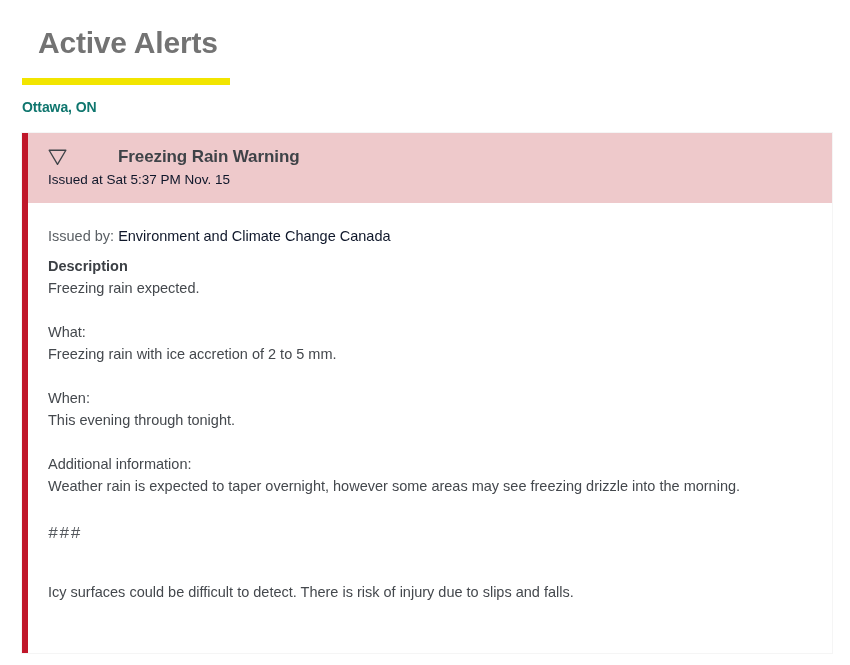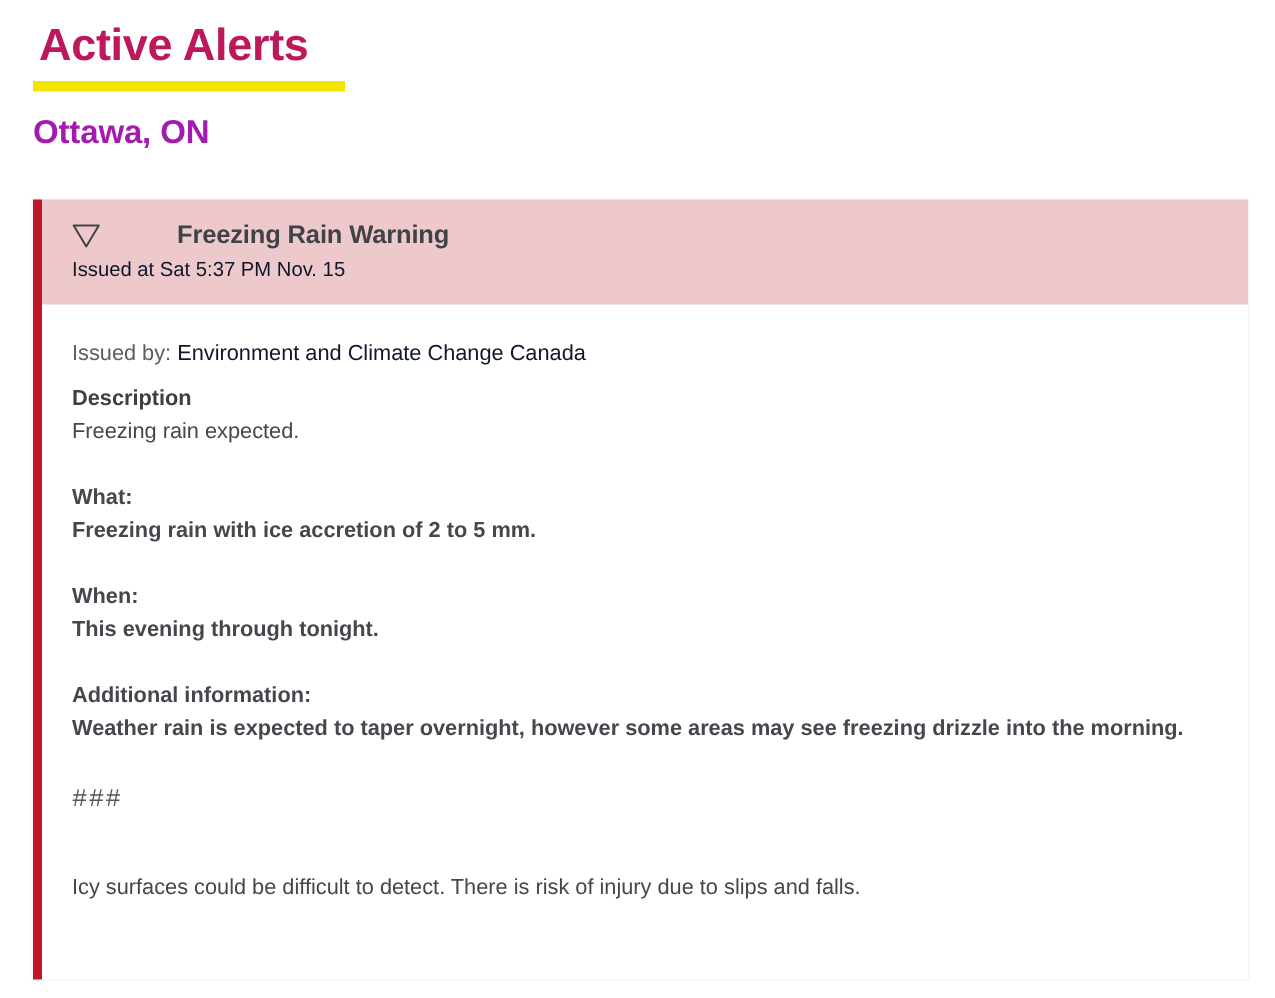--- a/index.html
+++ b/index.html
@@ -29,36 +29,36 @@
     height: 108px;
   }
   .title-block {
     position: absolute;
     left: 0;
     top: 0;
   }
   .page-title {
     font-size: 30px;
     font-weight: bold;
-    color: #be185d;
+    color: #737373;
     letter-spacing: -0.2px;
     line-height: 38px;
-    margin: 4px;
+    margin: 16px;
   }
   .title-underline {
     width: 208px;
     height: 7px;
     background: #f2e500;
     margin-top: 1px;
   }
   .sub-title {
     margin-top: 14px;
-    font-size: 22px;
-    font-weight: bold;
-    color: #a21caf;
+    font-size: 14px;
+    font-weight: bold;
+    color: #0f766e;
     letter-spacing: -0.1px;
   }
 
   
   .maps-banner {
     position: absolute;
     left: 450px;
     top: 14px;
     width: 362px;
     height: 79px;
@@ -139,21 +139,21 @@
   .issued-by .label { color: #5b6065; }
   .issued-by .org { font-weight: normal; color: #0f172a; }
 
   .section { margin-top: 8px; }
   .section-label {
     font-weight: bold;
     color: #3c4045;
     font-size: 14.5px;
   }
   .section-text { font-size: 14.5px; color: #44484d; }
-  .block { margin-top: 22px; font-weight: bold; }
+  .block { margin-top: 22px; }
   .hashes {
     margin-top: 26px;
     font-size: 17px;
     letter-spacing: 1px;
     color: #54585d;
     font-family: "Liberation Mono", monospace;
   }
   .closing { margin-top: 36px; font-size: 14.5px; color: #44484d; }
 </style>
 </head>

